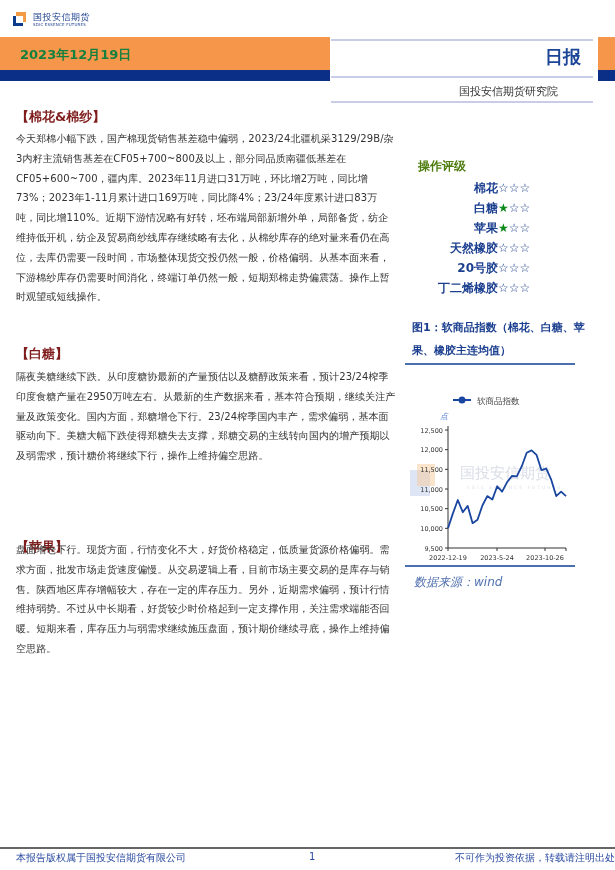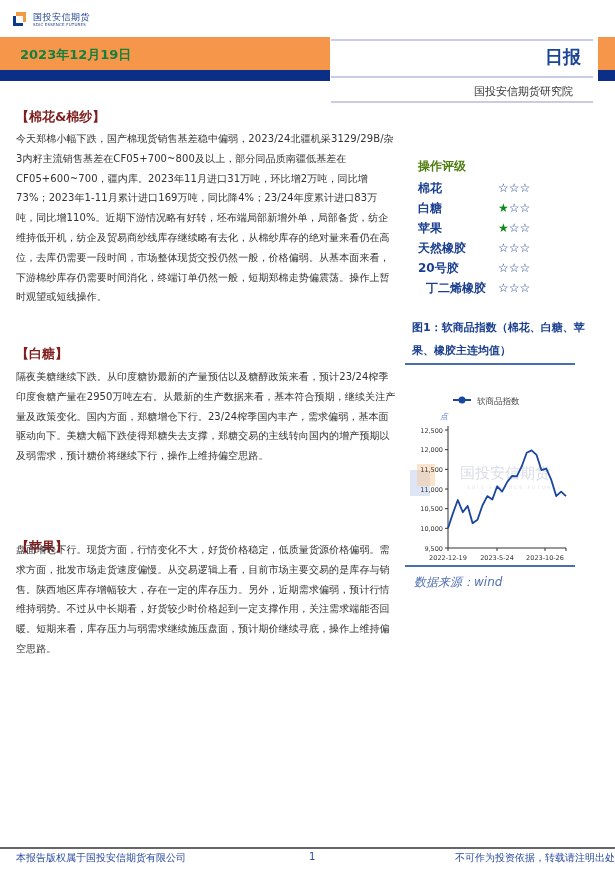--- a/index.html
+++ b/index.html
@@ -13,28 +13,28 @@
   .logo-mark .c{position:absolute;left:3px;top:4px;width:7px;height:7px;background:#fff;}
   .logo-cn{position:absolute;left:20px;top:1px;font-size:9px;color:#1b3f8f;letter-spacing:0.5px;}
   .logo-en{position:absolute;left:20px;top:12px;font-size:4px;color:#1b3f8f;letter-spacing:0.2px;}
   .band-orange{left:0;top:37px;width:330px;height:33px;background:#f5964a;}
   .band-blue{left:0;top:70px;width:330px;height:11px;background:#0b2f87;}
   .band-orange-r{left:598px;top:37px;width:17px;height:33px;background:#f5964a;}
   .band-blue-r{left:598px;top:70px;width:17px;height:11px;background:#0b2f87;}
   .date{left:20px;top:46px;font-size:13px;font-weight:bold;color:#15803d;}
   .hline{height:2px;background:#c9cce6;}
   .daily{left:545px;top:45px;font-size:18px;font-weight:bold;color:#1b4596;}
-  .inst{left:474px;top:84px;font-size:11px;color:#333;}
+  .inst{left:459px;top:84px;font-size:11px;color:#333;}
   
   .sec-title{font-size:13px;font-weight:bold;color:#7f1d1d;}
   .para{font-size:10px;line-height:19.8px;color:#333;width:380px;letter-spacing:0.1px;}
   
   .rating{left:418px;top:158px;width:180px;}
   .rating-head{font-size:12px;font-weight:bold;color:#4d7c0f;height:20px;}
-  .rrow{display:flex;align-items:center;height:20px;}
+  .rrow{display:flex;align-items:center;height:20px;text-align:right;}
   .rname{width:80px;font-size:12px;font-weight:bold;color:#1b3f8f;}
   .stars{font-size:12px;letter-spacing:0;}
   .star-on{color:#0e8a1d;}
   .star-off{color:#1b3f8f;}
   .fig-title{left:412px;top:316px;width:185px;font-size:11px;font-weight:bold;color:#1b3f8f;line-height:23px;}
   .fig-rule{left:405px;top:363px;width:170px;height:2px;background:#4a6fb0;}
   .fig-rule2{left:405px;top:565px;width:170px;height:2px;background:#4a6fb0;}
   .src{left:414px;top:574px;font-size:12px;font-style:italic;color:#5070b0;}
   .chart{left:405px;top:378px;width:170px;height:185px;}
   

